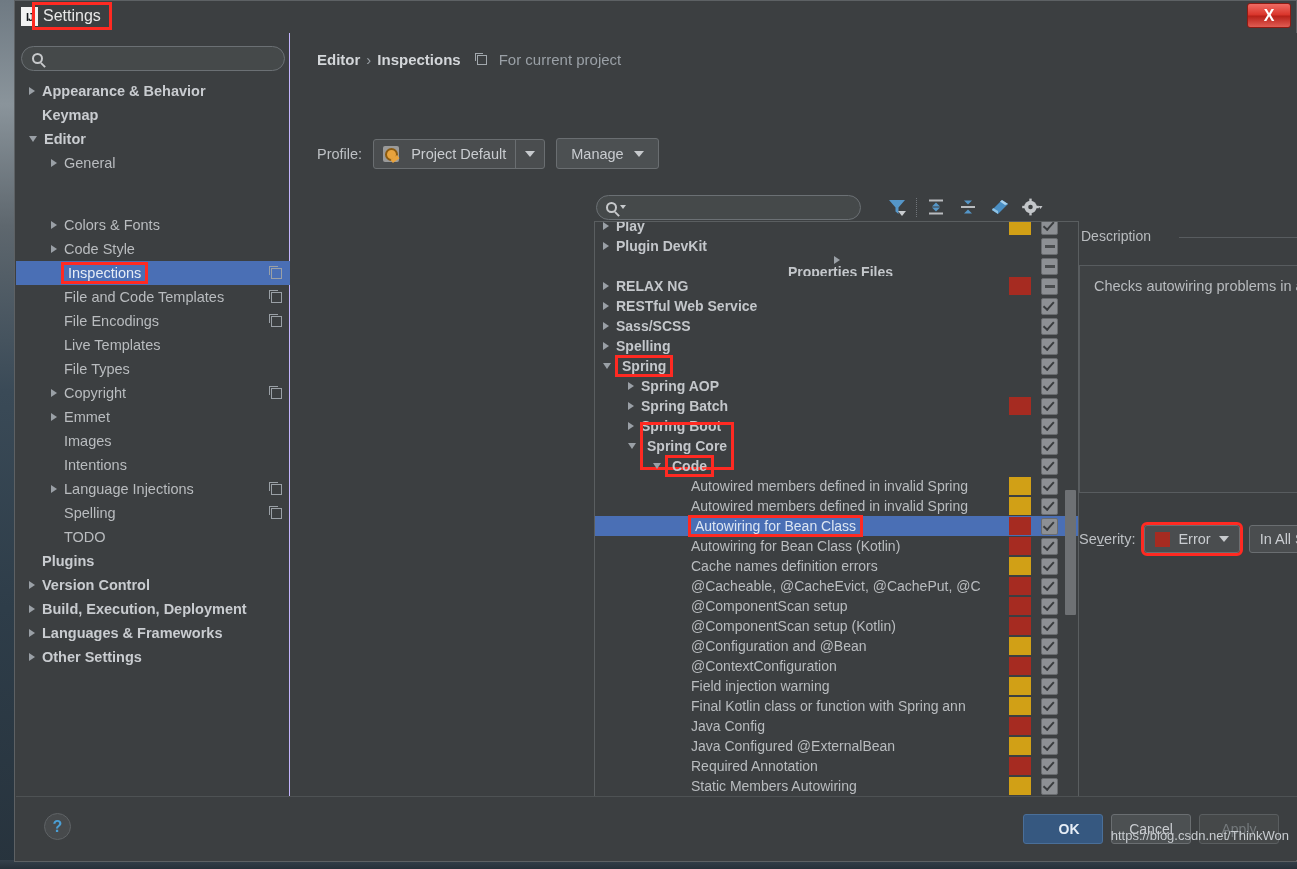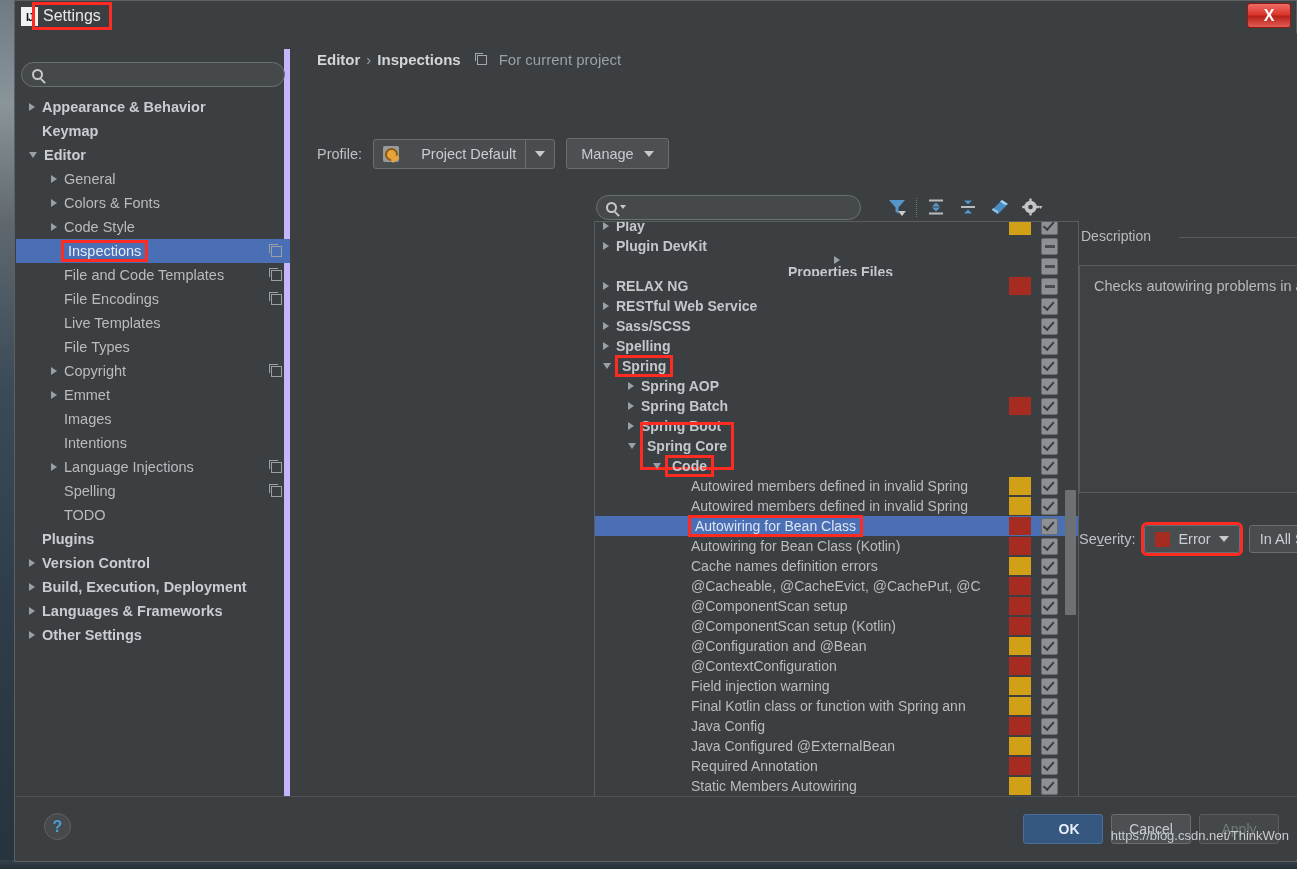--- a/index.html
+++ b/index.html
@@ -64,22 +64,22 @@
     display: flex; align-items: center; justify-content: center;
   }
 
   .body-area {
     position: absolute; left: 1px; top: 32px; width: 1281px; height: 765px;
     background: #3c3f41;
   }
 
   
   .sidebar {
-    position: absolute; left: 0; top: 16px; width: 274px; height: 765px;
-    background: #3c3f41; border-right: 6px solid #c4b5fd;
+    position: absolute; left: 0; top: 0; width: 274px; height: 765px;
+    background: #3c3f41; border-right: 1px solid #c4b5fd;
   }
   .search-wrap { position: absolute; left: 5px; top: 13px; width: 264px; height: 25px; }
   .search-box {
     width: 100%; height: 100%; border-radius: 13px;
     border: 1px solid #6b7074; background: #45494a;
     display: flex; align-items: center; padding-left: 10px;
   }
   .mag {
     width: 11px; height: 11px; border: 2px solid #c7c9cb; border-radius: 50%;
     position: relative;
@@ -132,21 +132,21 @@
     content:''; position:absolute; left:-3px; top:-3px; width:7px; height:7px;
     border: 1px solid #a2a8ad; border-right: none; border-bottom: none;
   }
 
   .profile-row { position: absolute; left: 26px; top: 105px; display: flex; align-items: center; gap: 11px; }
   .lbl { font-size: 14.5px; color: #bdc0c4; }
   .combo {
     height: 30px; background: #4a4d4f; border: 1px solid #6a6e71; border-radius: 3px;
     display: flex; align-items: center; color: #c9ccd0; font-size: 14.5px;
   }
-  .combo .txt { padding: 0 9px; display: flex; align-items: center; gap: 22px; }
+  .combo .txt { padding: 0 9px; display: flex; align-items: center; gap: 12px; }
   .combo .divider { width: 1px; align-self: stretch; background: #6a6e71; }
   .combo .caret-box { width: 28px; display: flex; align-items: center; justify-content: center; }
   .caret { width: 0; height: 0; border-top: 6px solid #c7cacd; border-left: 5px solid transparent; border-right: 5px solid transparent; }
   .prof-ic {
     width: 16px; height: 16px; background: #9a9a9a; border-radius: 2px; position: relative;
   }
   .prof-ic::before {
     content:''; position:absolute; left:2px; top:2px; width:9px; height:9px; border-radius:50%;
     background: #e8a33d; border: 2px solid #8a5a10;
   }
@@ -298,21 +298,21 @@
               <span>Keymap</span>
             </div>
             <div class="tnode bold" style="padding-left: 13px;">
               <span class="arrow-d"></span>
               <span>Editor</span>
             </div>
             <div class="tnode" style="padding-left: 35px;">
               <span class="arrow-r"></span>
               <span>General</span>
             </div>
-            <div class="tnode" style="padding-left: 35px;">
+            <div class="tnode" style="padding-left: 35px; margin-top: 38px;">
               <span class="arrow-r"></span>
               <span>Colors &amp; Fonts</span>
             </div>
             <div class="tnode" style="padding-left: 35px;">
               <span class="arrow-r"></span>
               <span>Code Style</span>
             </div>
             <div class="tnode sel" style="padding-left: 35px;">
               <span class="arrow-none"></span>
               <span class="hl" style="padding: 0px 4px;">Inspections</span>

